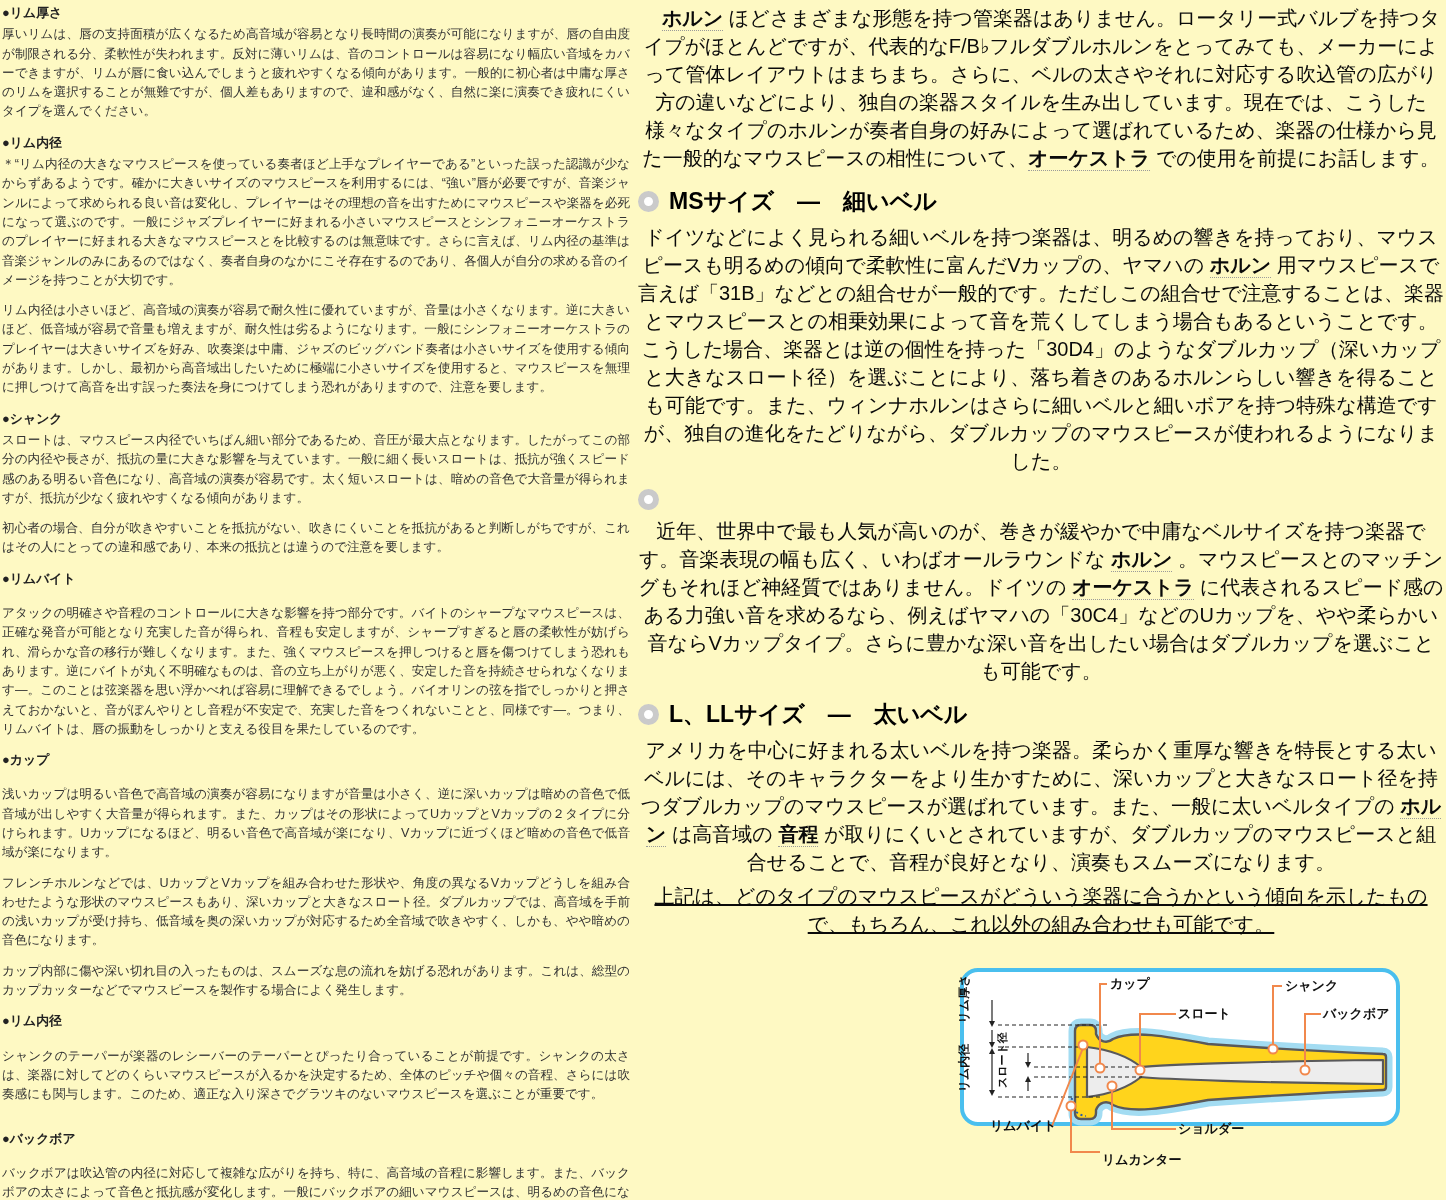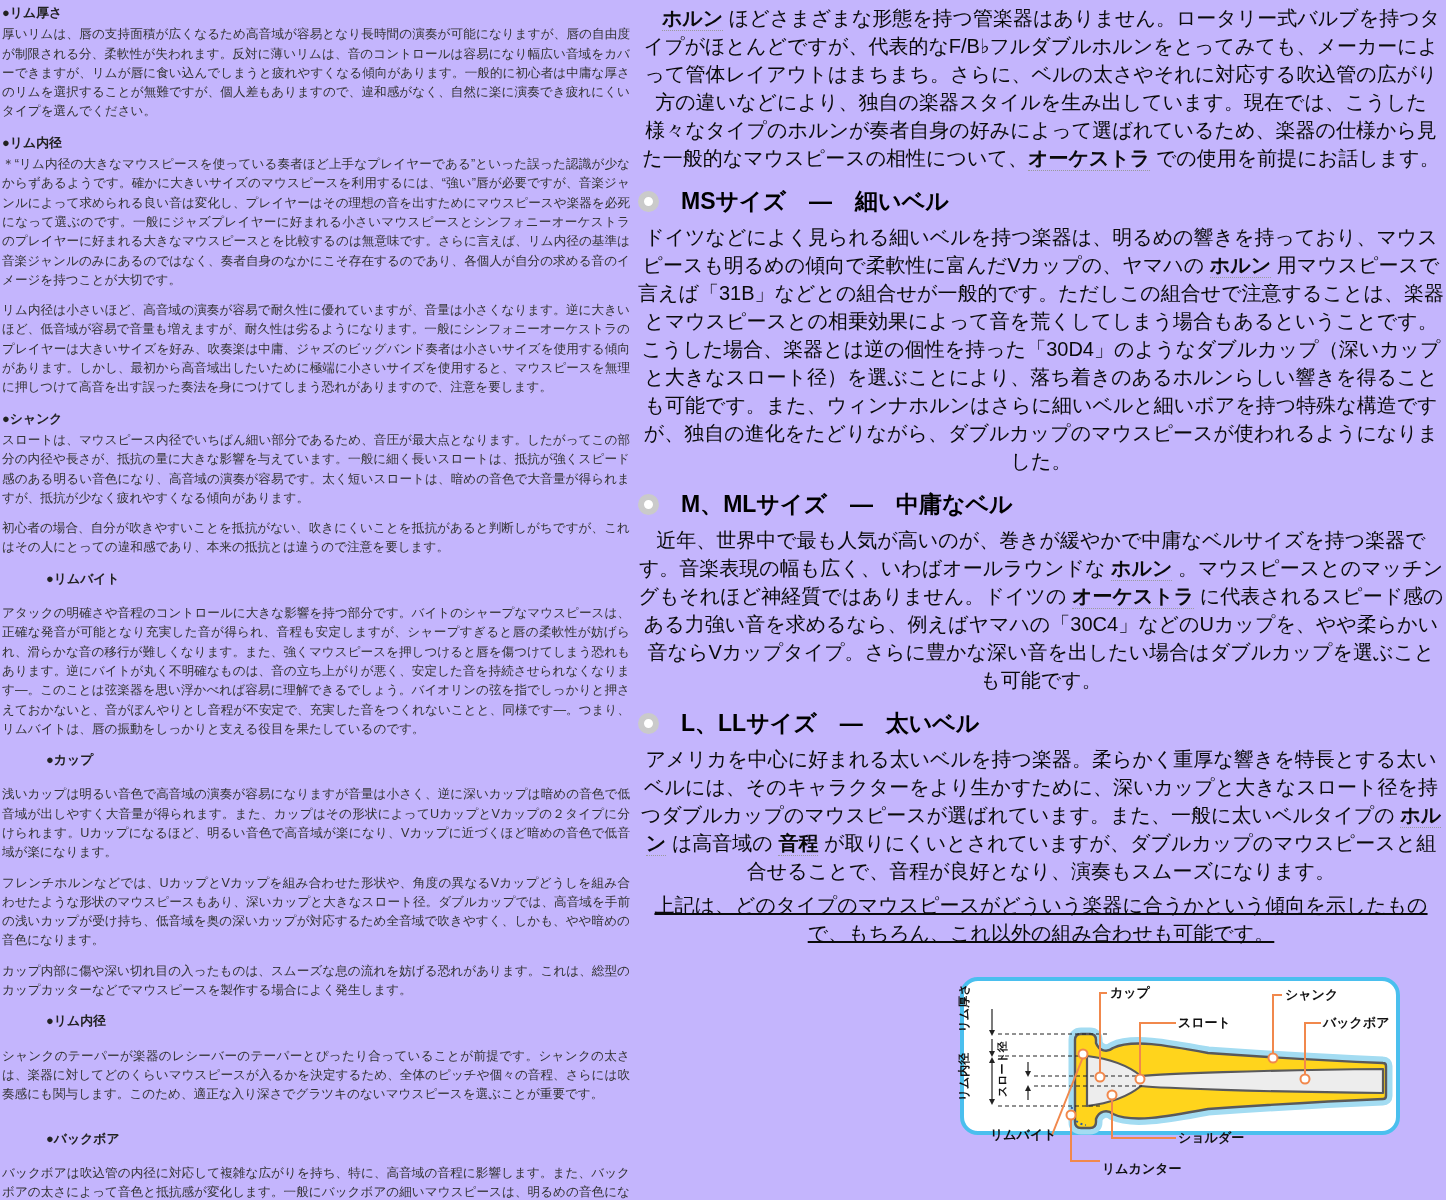--- a/index.html
+++ b/index.html
@@ -1,32 +1,32 @@
 <!DOCTYPE html>
 <html><head>
 <meta charset="utf-8">
 <style>
   html,body{margin:0;padding:0;background:#fff;}
   body{font-family:"Liberation Sans","DejaVu Sans",sans-serif;}
-  .page{width:1446px;height:1200px;overflow:hidden;display:flex;background:#c4b5fd;}
+  .page{width:1446px;height:1200px;overflow:hidden;display:flex;background:#fef9c3;}
 
   
   .col-left{flex:none;width:632px;height:1200px;overflow:hidden;padding:3px 2px 0 2px;
             box-sizing:border-box;font-size:12.6px;line-height:19.3px;color:#333;text-align:justify;}
   .lsec{margin:0;}
   .lhead{font-size:12.9px;font-weight:bold;color:#222;margin:7px 0 3px 0;text-align:left;}
   .lsec:first-child .lhead{margin-top:0;}
-  .lsec.loose .lhead{margin-bottom:16px;margin-left:44px;}
+  .lsec.loose .lhead{margin-bottom:16px;}
   .lsec.xbefore{margin-top:24px;}
   .lpara{margin:0 0 11px 0;}
 
   
   .col-right{flex:none;width:806px;margin-left:6px;padding-top:2px;font-size:20px;line-height:28px;color:#0a0a0a;text-align:center;}
   .intro{margin:2px 0 6px 0;}
-  .rhead{display:flex;align-items:center;gap:22px;font-size:23px;line-height:30px;font-weight:bold;color:#000;margin:14px 0 7px 0;}
+  .rhead{display:flex;align-items:center;gap:10px;font-size:23px;line-height:30px;font-weight:bold;color:#000;margin:14px 0 7px 0;}
   .donut{flex:none;width:21px;height:21px;border-radius:50%;border:6px solid #CACACA;background:#fff;box-sizing:border-box;}
   .rpara{margin:0 0 6px 0;}
   .outro{margin:4px 0 0 0;text-decoration:underline;}
   .term{font-weight:bold;border-bottom:1px dotted #9a9a9a;padding-bottom:1px;}
 
   
   .diagram{position:relative;margin:30px 0 12px 322px;width:440px;height:158px;box-sizing:border-box;
            border:4px solid #4ABFEE;border-radius:18px;background:#fff;}
   .dsvg{position:absolute;left:0;top:0;width:432px;height:194px;}
   .dlabel{position:absolute;font-weight:bold;font-size:13px;line-height:16px;color:#111;white-space:nowrap;}
@@ -89,21 +89,20 @@
         <section class="rsec">
           <h2 class="rhead">
             <span class="donut"></span>
             <span class="rhead-text">MSサイズ　―　細いベル</span>
           </h2>
           <p class="rpara">ドイツなどによく見られる細いベルを持つ楽器は、明るめの響きを持っており、マウスピースも明るめの傾向で柔軟性に富んだVカップの、ヤマハの <span class="term">ホルン</span> 用マウスピースで言えば「31B」などとの組合せが一般的です。ただしこの組合せで注意することは、楽器とマウスピースとの相乗効果によって音を荒くしてしまう場合もあるということです。こうした場合、楽器とは逆の個性を持った「30D4」のようなダブルカップ（深いカップと大きなスロート径）を選ぶことにより、落ち着きのあるホルンらしい響きを得ることも可能です。また、ウィンナホルンはさらに細いベルと細いボアを持つ特殊な構造ですが、独自の進化をたどりながら、ダブルカップのマウスピースが使われるようになりました。</p>
         </section>
         <section class="rsec">
           <h2 class="rhead">
             <span class="donut"></span>
-            <span class="rhead-text">M、MLサイズ　―　中庸なベル</span>
           </h2>
           <p class="rpara">近年、世界中で最も人気が高いのが、巻きが緩やかで中庸なベルサイズを持つ楽器です。音楽表現の幅も広く、いわばオールラウンドな <span class="term">ホルン</span> 。マウスピースとのマッチングもそれほど神経質ではありません。ドイツの <span class="term">オーケストラ</span> に代表されるスピード感のある力強い音を求めるなら、例えばヤマハの「30C4」などのUカップを、やや柔らかい音ならVカップタイプ。さらに豊かな深い音を出したい場合はダブルカップを選ぶことも可能です。</p>
         </section>
         <section class="rsec">
           <h2 class="rhead">
             <span class="donut"></span>
             <span class="rhead-text">L、LLサイズ　―　太いベル</span>
           </h2>
           <p class="rpara">アメリカを中心に好まれる太いベルを持つ楽器。柔らかく重厚な響きを特長とする太いベルには、そのキャラクターをより生かすために、深いカップと大きなスロート径を持つダブルカップのマウスピースが選ばれています。また、一般に太いベルタイプの <span class="term">ホルン</span> は高音域の <span class="term">音程</span> が取りにくいとされていますが、ダブルカップのマウスピースと組合せることで、音程が良好となり、演奏もスムーズになります。</p>
         </section>

